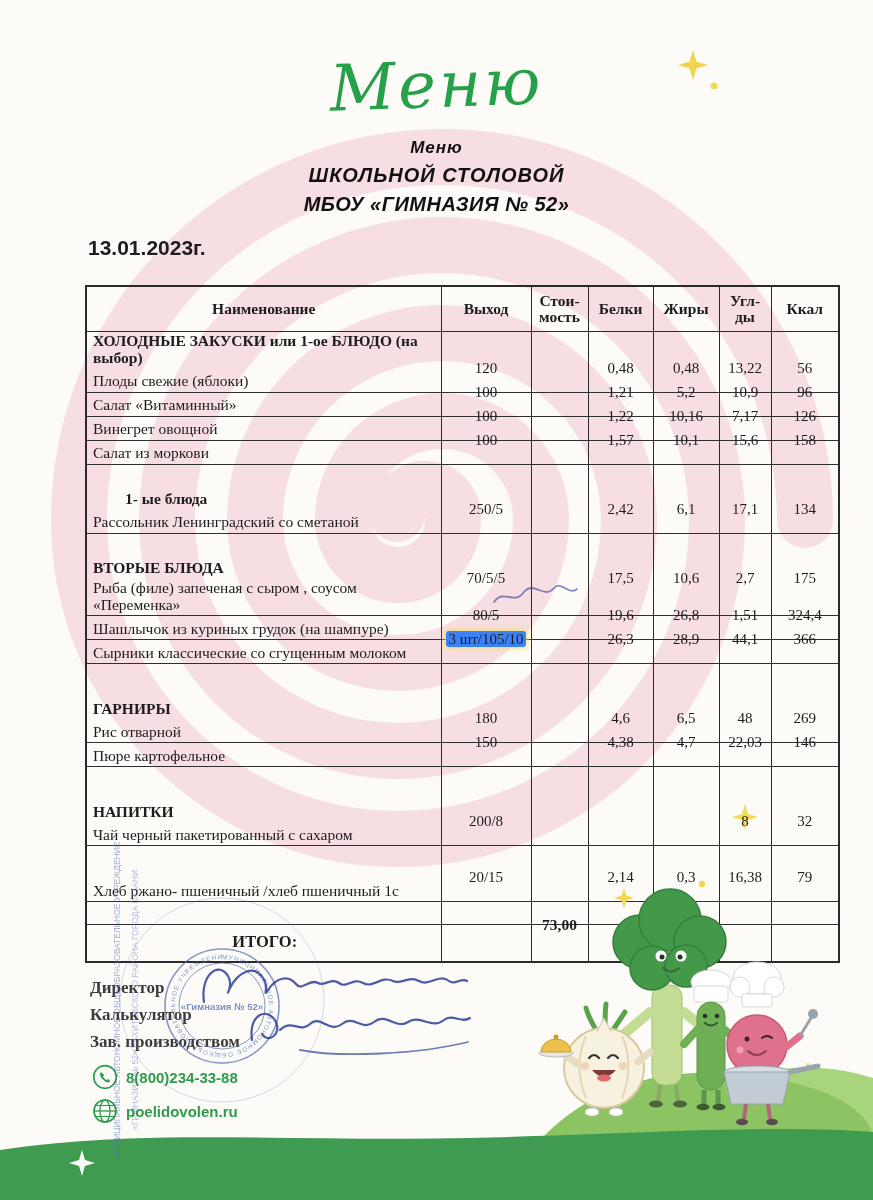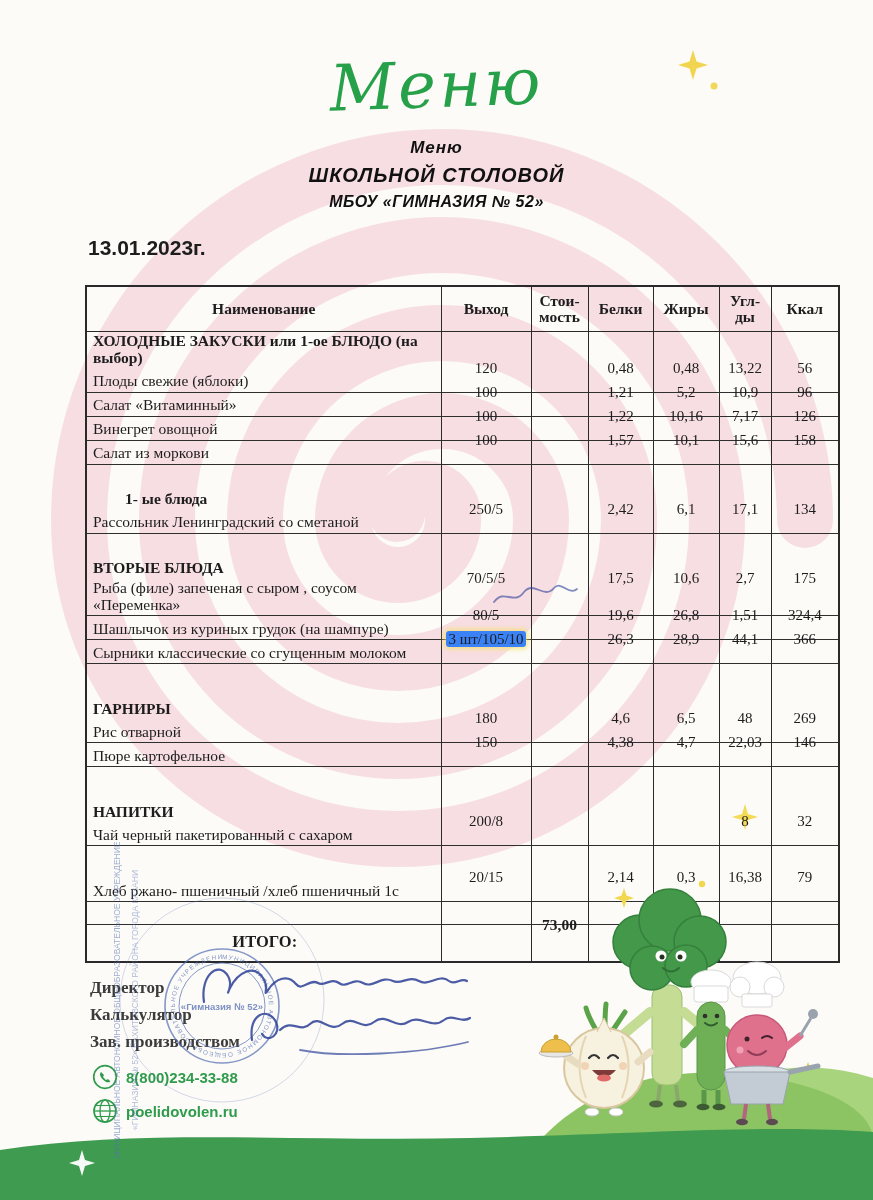--- a/index.html
+++ b/index.html
@@ -8,21 +8,21 @@
   svg.layer{position:absolute;left:0;top:0;pointer-events:none;}
 
   
   .script-title{position:absolute;left:0;top:48px;width:873px;text-align:center;
     font-family:"DejaVu Serif", serif;font-style:italic;font-size:64px;color:#27a04a;
     transform:rotate(-2deg);letter-spacing:3px;z-index:2;}
   .doc-titles{position:absolute;left:0;top:138px;width:873px;text-align:center;z-index:2;
     font-family:"Liberation Sans", sans-serif;font-weight:bold;font-style:italic;color:#111;}
   .doc-titles .t1{font-size:17px;letter-spacing:1px;}
   .doc-titles .t2{font-size:20px;letter-spacing:1px;margin-top:6px;}
-  .doc-titles .t3{font-size:16px;letter-spacing:.5px;margin-top:6px;}
+  .doc-titles .t3{font-size:20px;letter-spacing:.5px;margin-top:6px;}
   .doc-date{position:absolute;left:88px;top:236px;font-family:"Liberation Sans", sans-serif;
     font-weight:bold;font-size:21px;z-index:2;}
 
   
   .table-wrap{position:absolute;left:85px;top:285px;z-index:2;}
   table.menu{border-collapse:collapse;table-layout:fixed;width:753px;background:transparent;
     border:2px solid #2a2a2a;}
   table.menu th, table.menu td{border-left:1px solid #2a2a2a;overflow:visible;}
   table.menu th:first-child, table.menu td:first-child{border-left:none;}
   table.menu thead th{border-bottom:1.5px solid #2a2a2a;font-size:15.5px;font-weight:bold;

